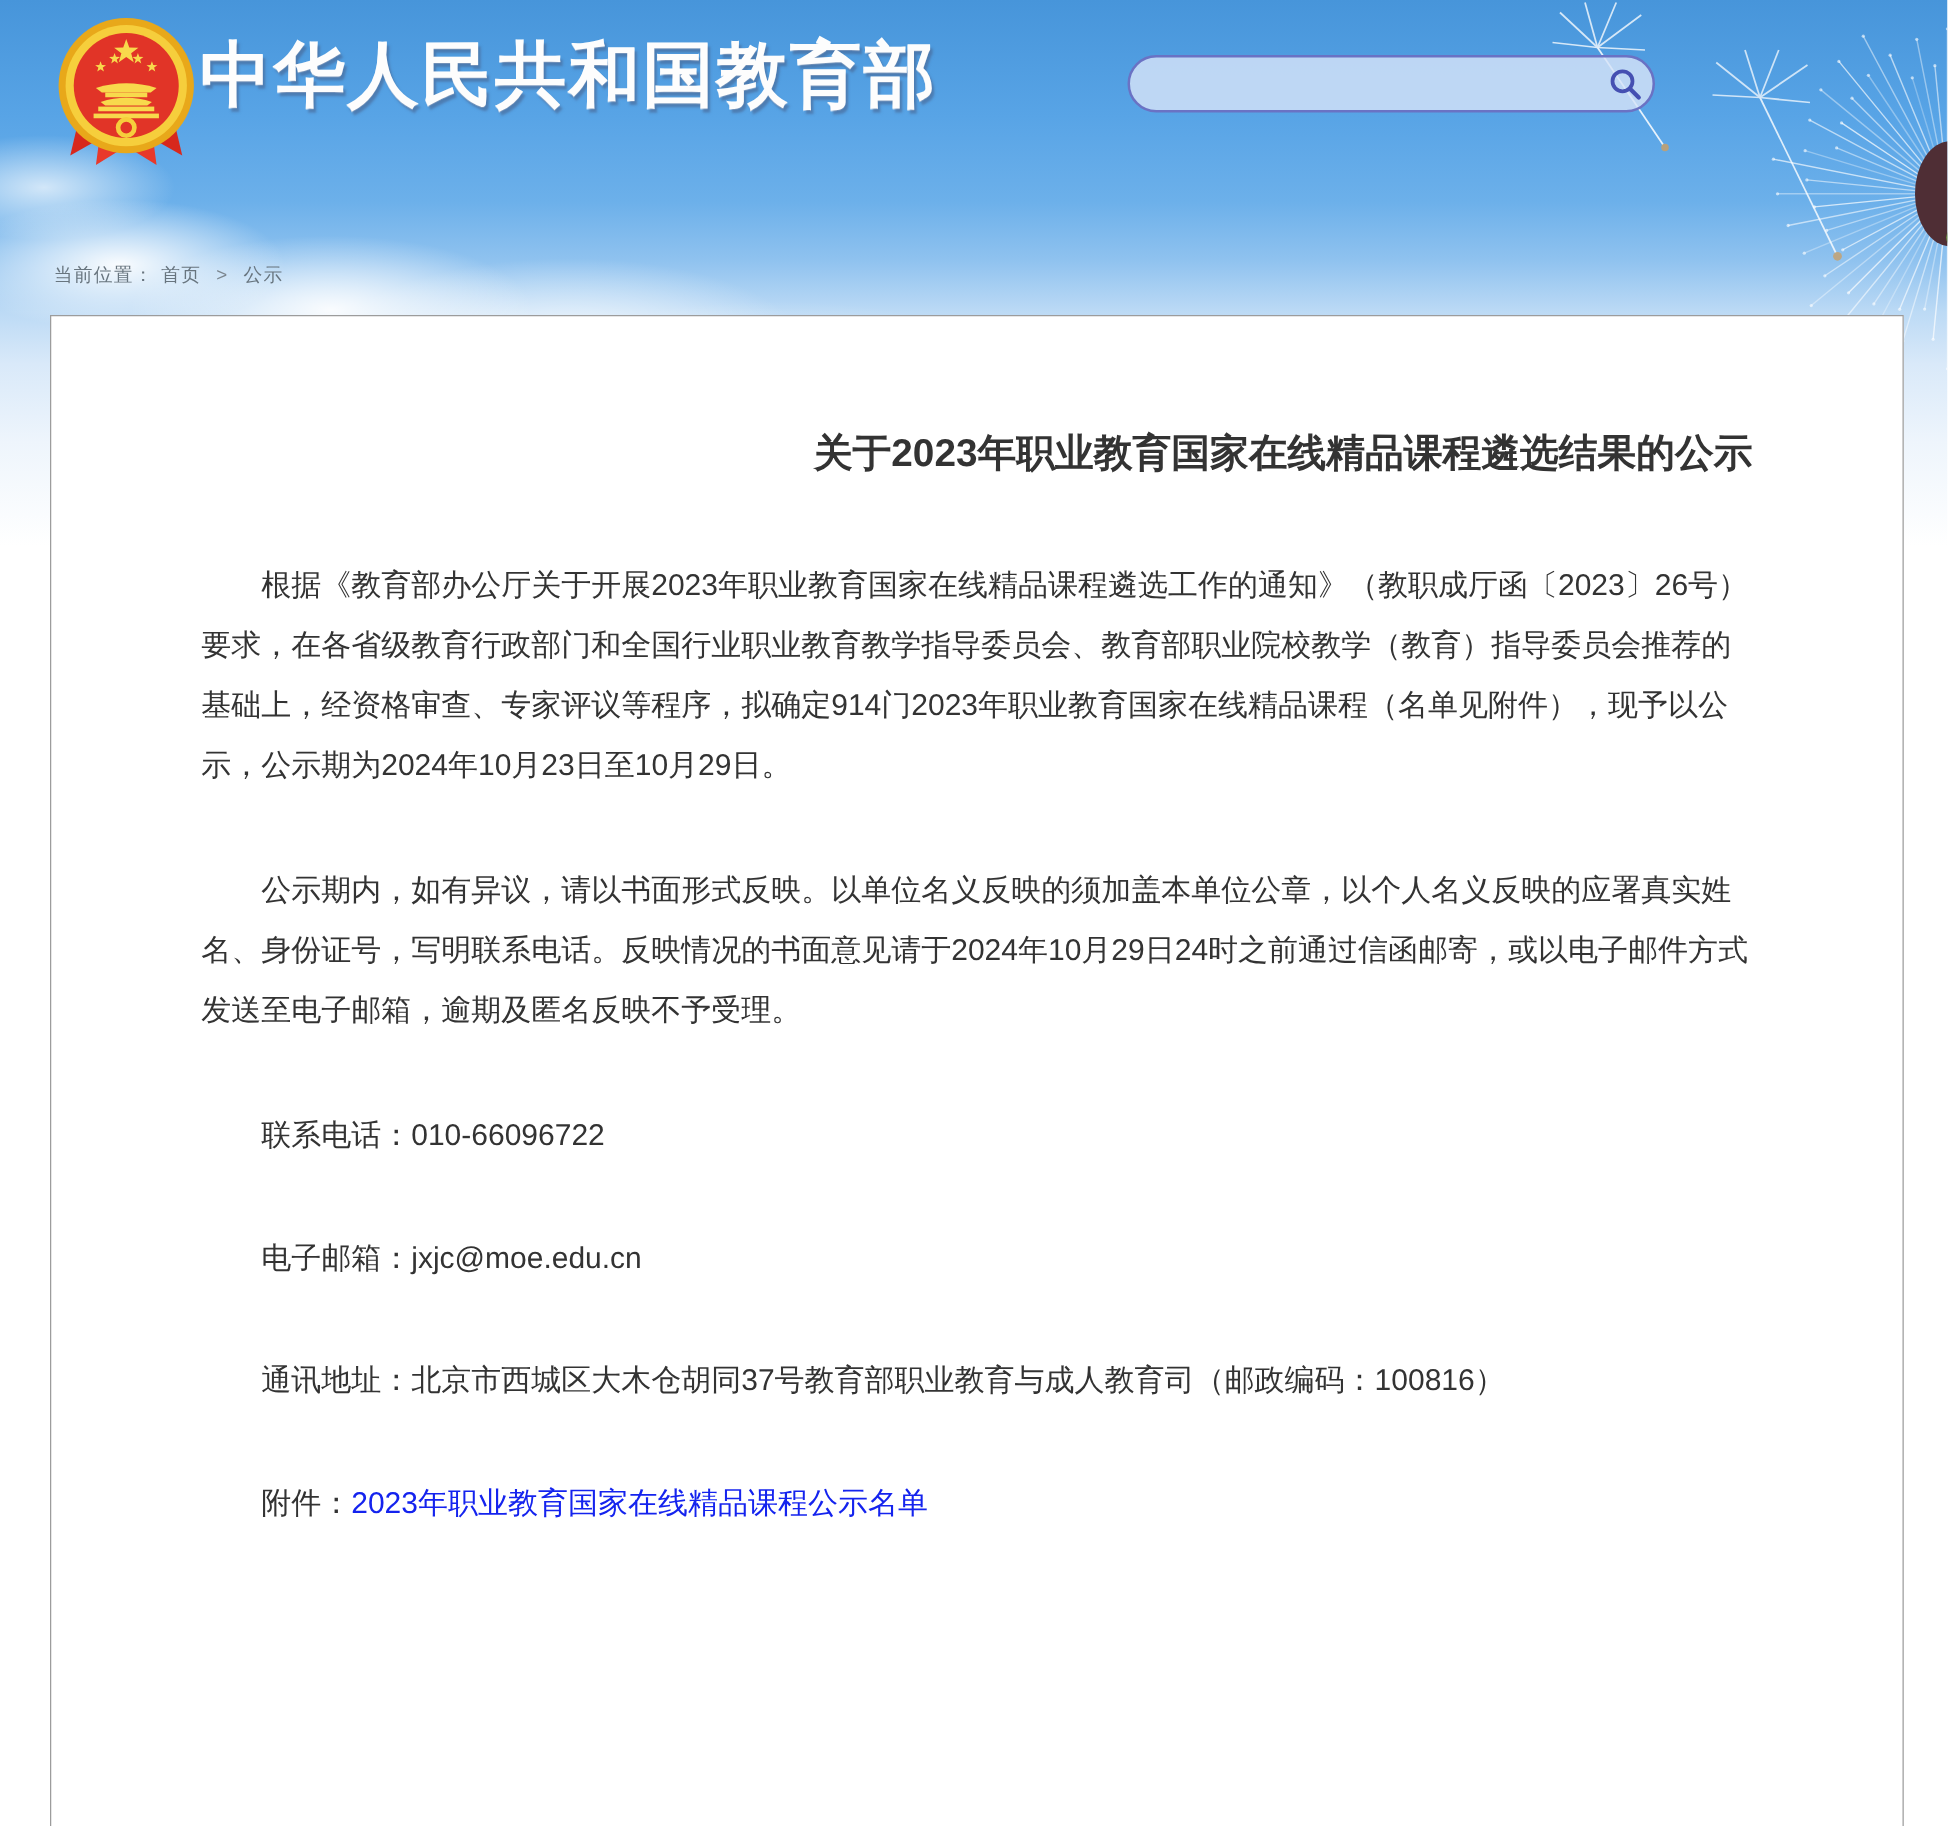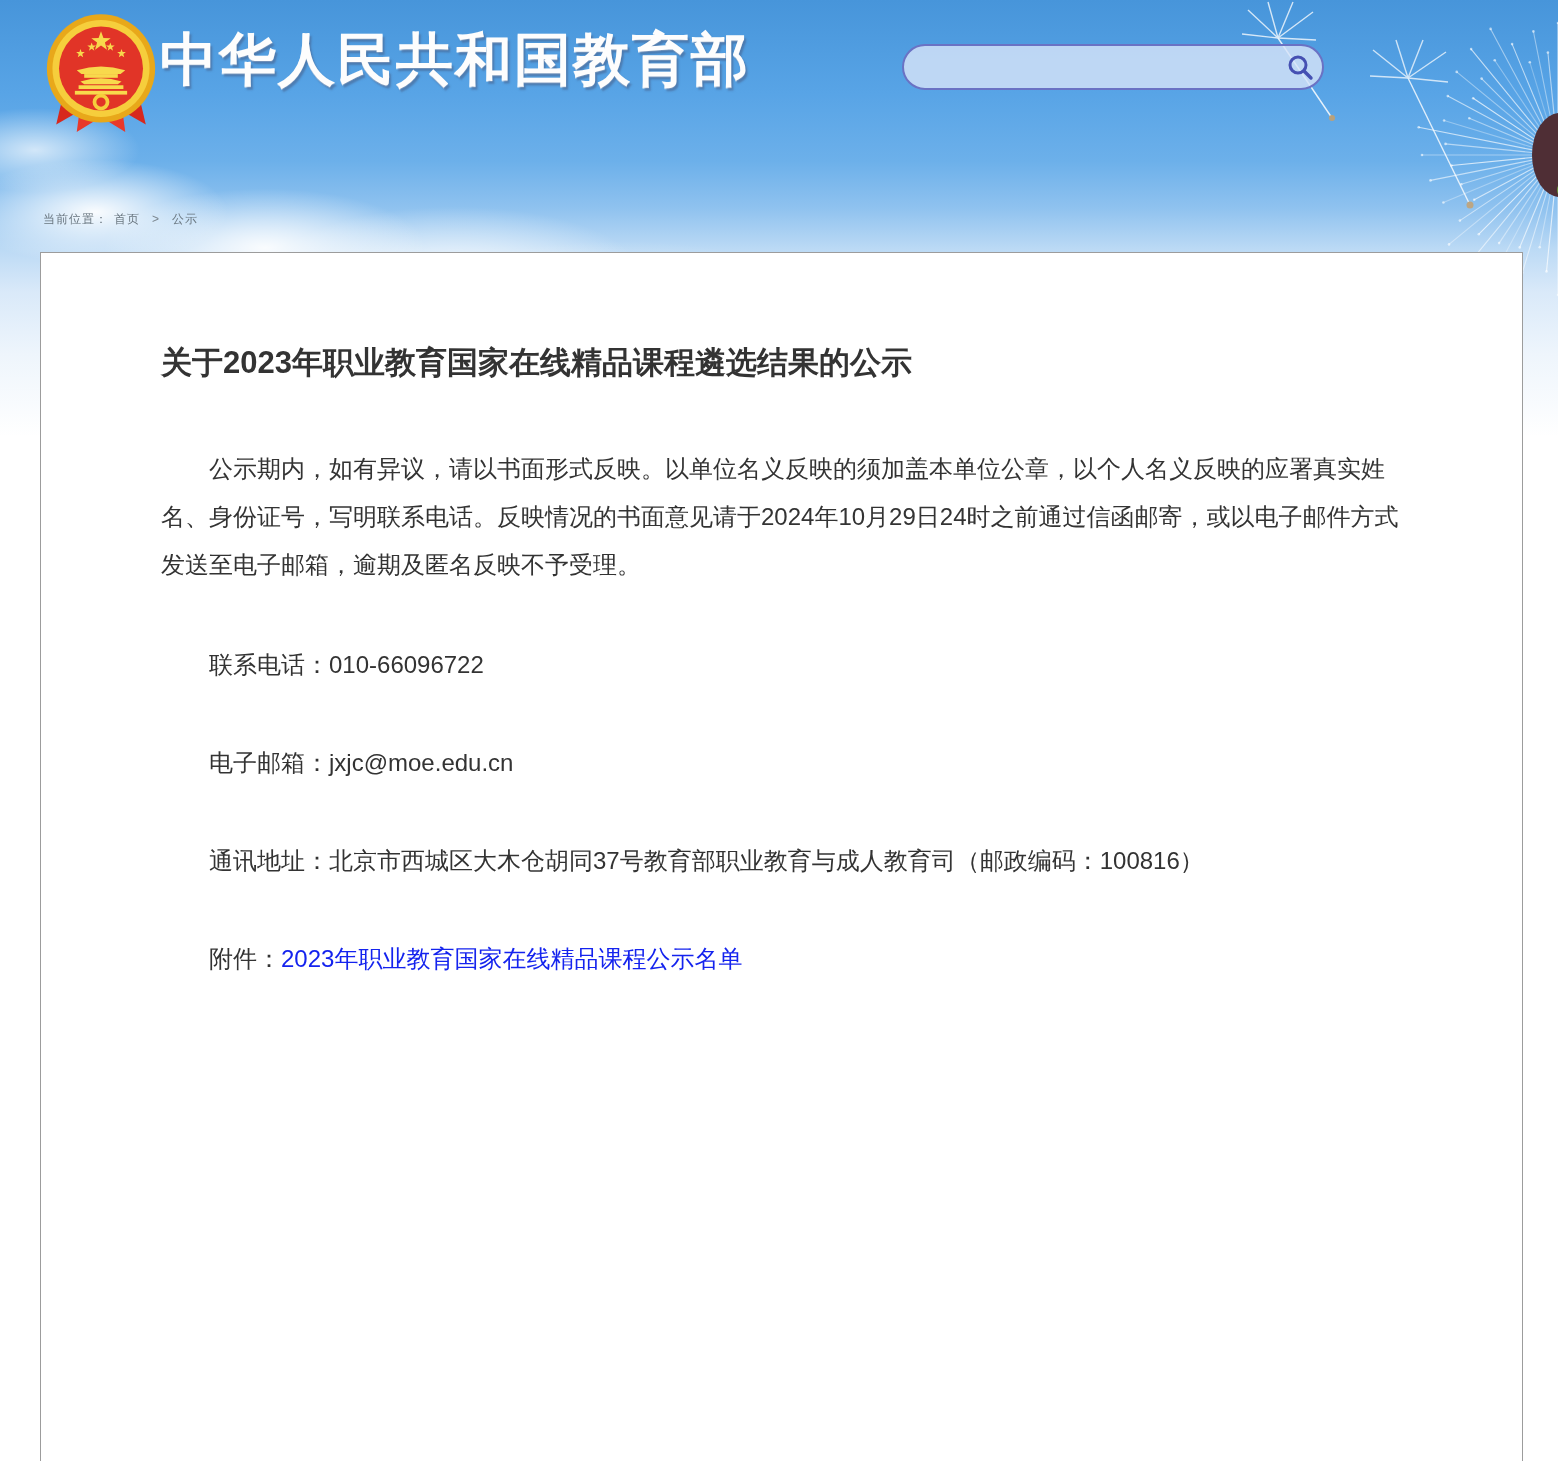--- a/index.html
+++ b/index.html
@@ -56,34 +56,34 @@
   }
   .search-pill input{
     flex:1;border:none;background:transparent;outline:none;
     font-size:18px;color:#333;padding:0 10px 0 20px;height:100%;
   }
   .search-btn{width:44px;height:42px;display:flex;align-items:center;justify-content:center;
     background:transparent;border:none;cursor:pointer;padding:0;}
   
   .breadcrumb{
     position:absolute;left:43px;top:211px;z-index:3;
-    font-size:12px;color:#68757f;letter-spacing:1px;
+    font-size:15px;color:#68757f;letter-spacing:1px;
   }
   .breadcrumb a{color:#68757f;text-decoration:none;margin:0 6px;}
   .breadcrumb .sep{margin:0 6px;color:#7b868f;}
   
   .content-box{
     position:absolute;left:40px;top:252px;z-index:2;
     width:1481px;height:1300px;
     background:#ffffff;border:1px solid #9c9c9c;
     box-sizing:content-box;
   }
   .doc{padding:88px 120px 0 120px;}
   .doc-title{
-    text-align:left;font-size:31px;font-weight:bold;color:#333;
+    text-align:right;font-size:31px;font-weight:bold;color:#333;
     margin:0 0 60px 0;line-height:44px;
   }
   .doc p{
     font-size:24px;line-height:48px;margin:0 0 52px 0;
     text-indent:2em;color:#333;
   }
   .doc p.contact{margin-bottom:50px;}
   .attach-link{color:#1423ee;text-decoration:none;}
   .signature,.datestamp{
     font-size:24px;line-height:48px;text-align:right;padding-right:22px;color:#333;
@@ -303,20 +303,21 @@
 </div>
 
 <div class="breadcrumb">
   <span>当前位置：</span><a href="#">首页</a><span class="sep">&gt;</span><a href="#">公示</a>
 </div>
 
 <div class="content-box">
   <div class="doc">
     <div class="doc-title">关于2023年职业教育国家在线精品课程遴选结果的公示</div>
 
+    <p class="body-para">根据《教育部办公厅关于开展2023年职业教育国家在线精品课程遴选工作的通知》（教职成厅函〔2023〕26号）要求，在各省级教育行政部门和全国行业职业教育教学指导委员会、教育部职业院校教学（教育）指导委员会推荐的基础上，经资格审查、专家评议等程序，拟确定914门2023年职业教育国家在线精品课程（名单见附件），现予以公示，公示期为2024年10月23日至10月29日。</p>
 
     <p class="body-para">公示期内，如有异议，请以书面形式反映。以单位名义反映的须加盖本单位公章，以个人名义反映的应署真实姓名、身份证号，写明联系电话。反映情况的书面意见请于2024年10月29日24时之前通过信函邮寄，或以电子邮件方式发送至电子邮箱，逾期及匿名反映不予受理。</p>
 
     <p class="contact">联系电话：010-66096722</p>
 
     <p class="contact">电子邮箱：jxjc@moe.edu.cn</p>
 
     <p class="contact">通讯地址：北京市西城区大木仓胡同37号教育部职业教育与成人教育司（邮政编码：100816）</p>
 
     <p class="contact"><span>附件：</span><a class="attach-link" href="#">2023年职业教育国家在线精品课程公示名单</a></p>

